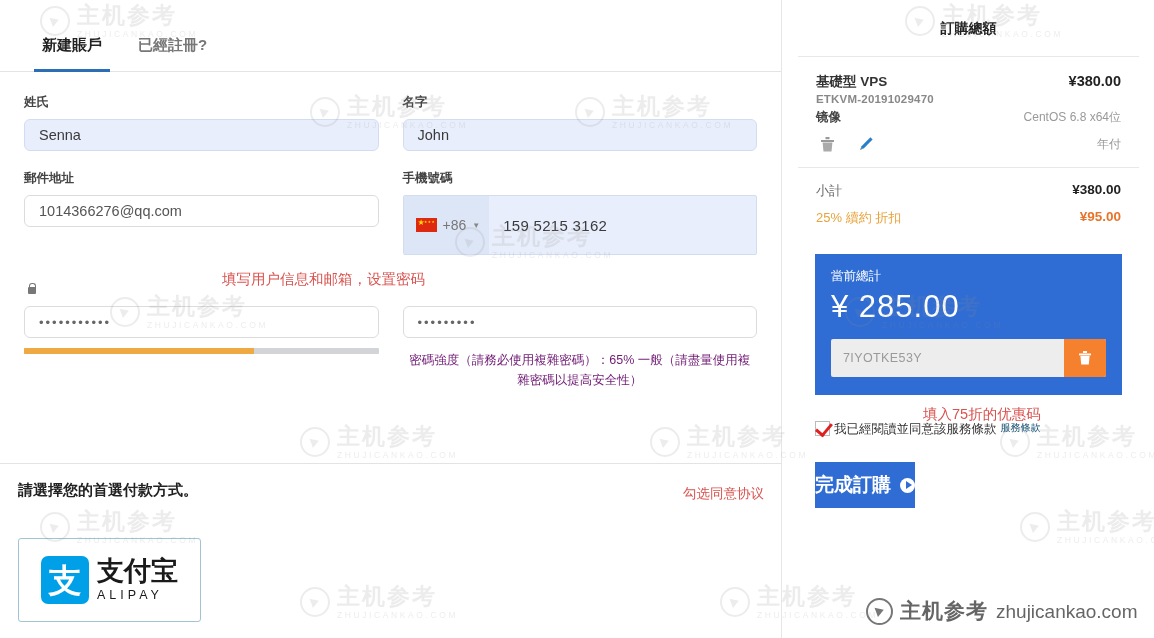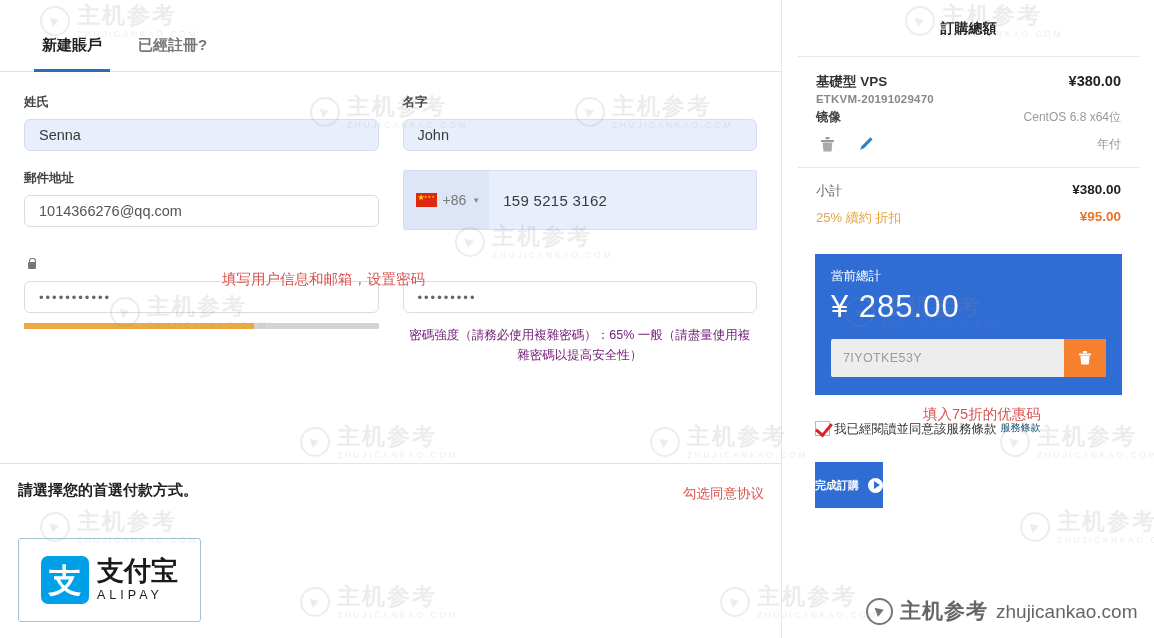--- a/index.html
+++ b/index.html
@@ -237,21 +237,21 @@
     content: ""; position: absolute; left: 3px; top: -2px;
     width: 7px; height: 13px; border: solid #e02020;
     border-width: 0 3px 3px 0; transform: rotate(40deg);
   }
   .agree-txt { font-size: 12.5px; color: #333; }
   .agree-link { font-size: 10px; color: #0c4a6e; font-weight: normal; cursor: pointer; }
 
   .submit {
     margin: 24px 17px 0 17px; height: 46px;
     background: #2f6cd4; color: #fff; border: none;
-    font-size: 11px; font-weight: bold; cursor: pointer;
+    font-size: 19px; font-weight: bold; cursor: pointer;
     display: flex; align-items: center; justify-content: center; gap: 9px;
     font-family: "Liberation Sans", sans-serif;
   }
   .arrow-circ {
     width: 15px; height: 15px; border-radius: 50%; background: #fff;
     display: inline-flex; align-items: center; justify-content: center;
   }
   .arrow-circ::after {
     content: ""; width: 0; height: 0;
     border-left: 6px solid #2f6cd4;
@@ -382,20 +382,21 @@
           <div class="input filled">John</div>
         </div>
       </div>
 
       <div class="row">
         <div class="field">
           <span class="flabel">郵件地址</span>
           <div class="input">1014366276@qq.com</div>
         </div>
         <div class="field">
+          <span class="flabel">手機號碼</span>
           <div class="phone">
             <div class="cc">
               <span class="flag"></span>
               <span>+86</span>
               <span class="caret">▼</span>
             </div>
             <div class="pnum">159 5215 3162</div>
           </div>
         </div>
       </div>

